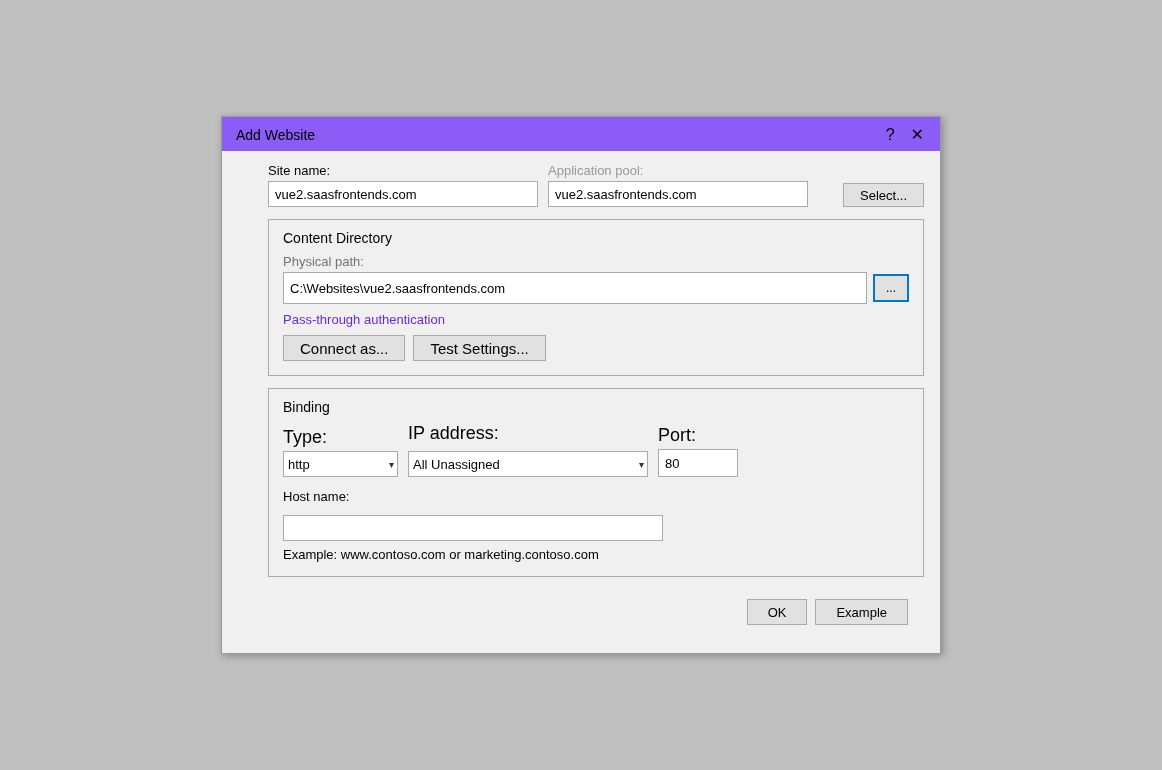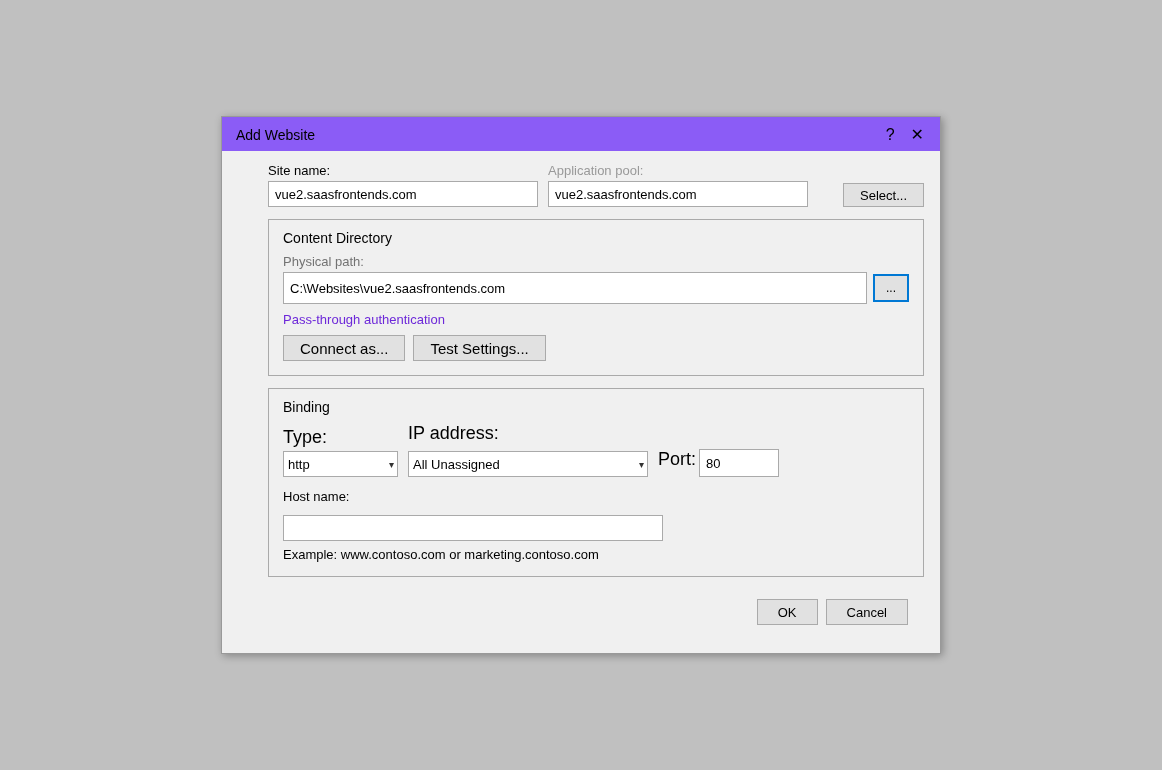--- a/index.html
+++ b/index.html
@@ -292,21 +292,21 @@
     }
 
     .ip-field {
       display: flex;
       flex-direction: column;
       gap: 7px;
     }
 
     .port-field {
       display: flex;
-      flex-direction: row;
+      flex-direction: column;
       gap: 3px;
     }
 
     .physical-path-label {
       font-size: 13px;
       color: #737373;
       margin-bottom: 3px;
       display: block;
     }
   </style>
@@ -392,17 +392,17 @@
         <label>Host name:</label>
         <input type="text" style="">
       </div>
 
       <span class="example-text">Example: www.contoso.com or marketing.contoso.com</span>
 
     </div>
 
     <div class="bottom-bar">
       <button class="bottom-btn">OK</button>
-      <button class="bottom-btn">Cancel</button>
+      <button class="bottom-btn">Example</button>
     </div>
 
   </div>
 </div>
 
 </body></html>

